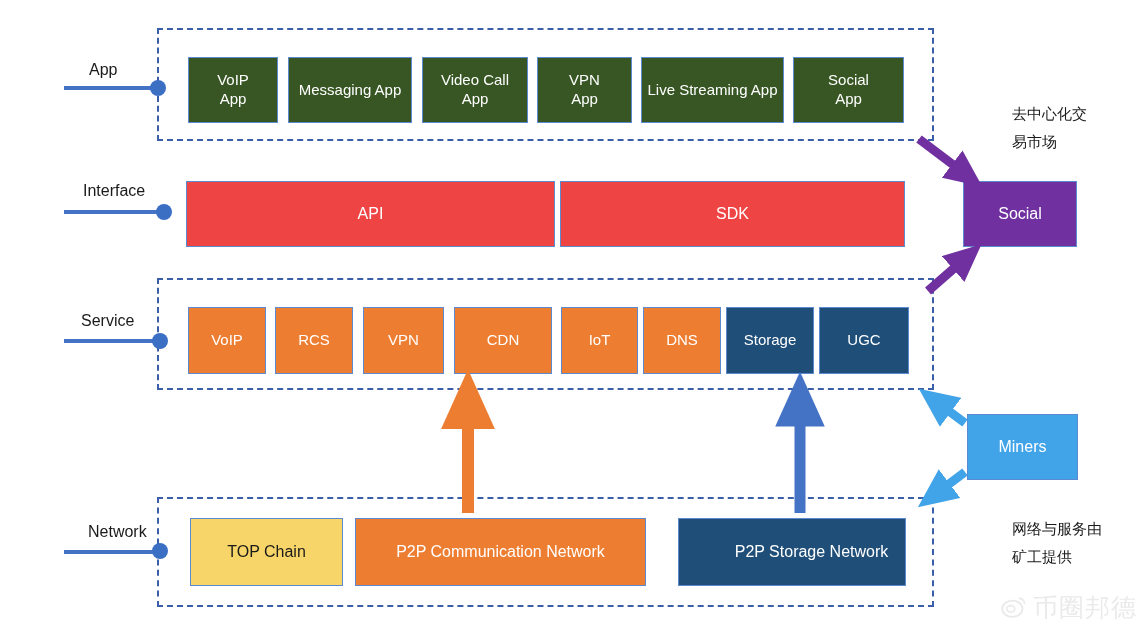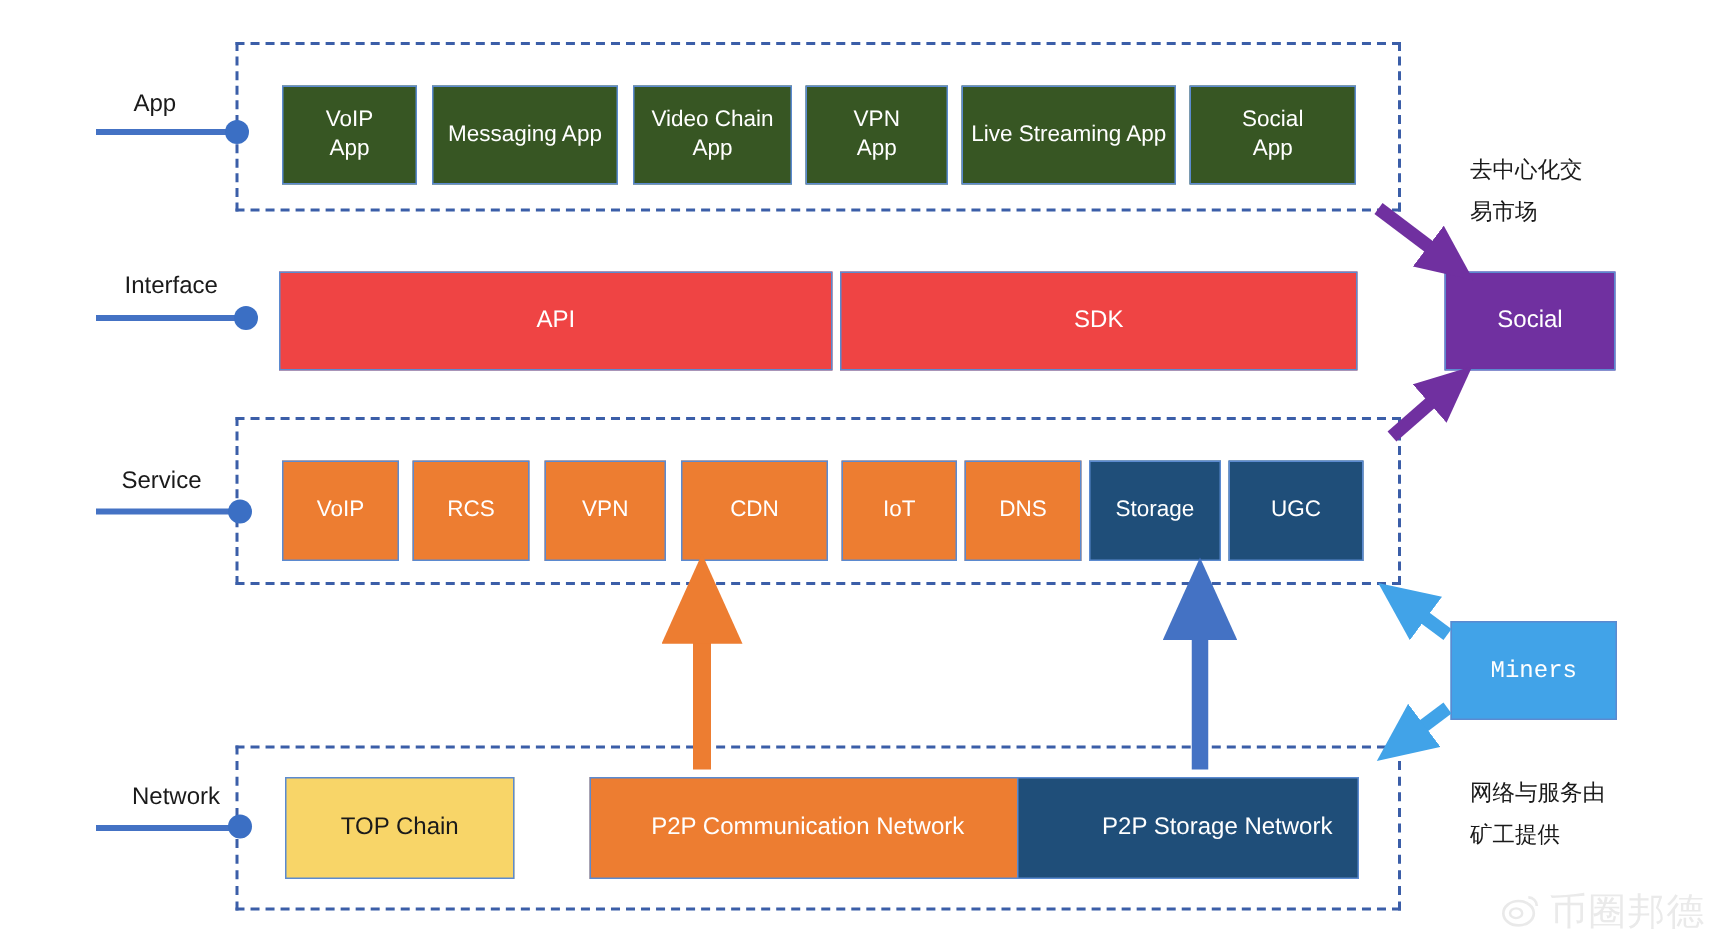--- a/index.html
+++ b/index.html
@@ -63,29 +63,30 @@
     white-space: pre-line;
   }
   .node.app      { background: #375623; }
   .node.iface    { background: #ef4444; font-size: 16px; }
   .node.svc-o    { background: #ed7d31; }
   .node.svc-b    { background: #1f4e79; }
   .node.net-y    { background: #f8d568; color: #1a1a1a; }
   .node.net-o    { background: #ed7d31; }
   .node.net-b    { background: #1f4e79; }
   .node.market   { background: #7030a0; }
-  .node.miners   { background: #41a3e8; font-family: Liberation Mono, monospace; }
+  .node.miners   { background: #41a3e8; }
 
   
   .annot {
     position: absolute;
     font-size: 15px;
     color: #1a1a1a;
     line-height: 1.85;
     white-space: pre-line;
+    margin-left: 32px;
   }
 
   
   .arrow-svg {
     position: absolute;
     left: 0;
     top: 0;
     width: 1145px;
     height: 626px;
     pointer-events: none;
@@ -133,42 +134,42 @@
   <div class="layer-stem" style="left:64px; top:339px; width:100px;"></div>
   <div class="layer-dot" style="left:152px; top:333px;"></div>
 
   <div class="layer-label" style="left:88px; top:523px;">Network</div>
   <div class="layer-stem" style="left:64px; top:550px; width:100px;"></div>
   <div class="layer-dot" style="left:152px; top:543px;"></div>
 
   <div class="node app" style="left:188px; top:57px; width:90px; height:66px;">VoIP
 App</div>
   <div class="node app" style="left:288px; top:57px; width:124px; height:66px;">Messaging App</div>
-  <div class="node app" style="left:422px; top:57px; width:106px; height:66px;">Video Chain
+  <div class="node app" style="left:422px; top:57px; width:106px; height:66px;">Video Call
 App</div>
   <div class="node app" style="left:537px; top:57px; width:95px; height:66px;">VPN
 App</div>
   <div class="node app" style="left:641px; top:57px; width:143px; height:66px;">Live Streaming App</div>
   <div class="node app" style="left:793px; top:57px; width:111px; height:66px;">Social
 App</div>
 
   <div class="node iface" style="left:186px; top:181px; width:369px; height:66px;">API</div>
   <div class="node iface" style="left:560px; top:181px; width:345px; height:66px;">SDK</div>
 
   <div class="node svc-o" style="left:188px; top:307px; width:78px; height:67px;">VoIP</div>
   <div class="node svc-o" style="left:275px; top:307px; width:78px; height:67px;">RCS</div>
   <div class="node svc-o" style="left:363px; top:307px; width:81px; height:67px;">VPN</div>
   <div class="node svc-o" style="left:561px; top:307px; width:77px; height:67px;">IoT</div>
   <div class="node svc-o" style="left:454px; top:307px; width:98px; height:67px;">CDN</div>
   <div class="node svc-o" style="left:643px; top:307px; width:78px; height:67px;">DNS</div>
   <div class="node svc-b" style="left:726px; top:307px; width:88px; height:67px;">Storage</div>
   <div class="node svc-b" style="left:819px; top:307px; width:90px; height:67px;">UGC</div>
 
   <div class="node net-y" style="left:190px; top:518px; width:153px; height:68px; font-size:16px;">TOP Chain</div>
-  <div class="node net-o" style="left:355px; top:518px; width:291px; height:68px; font-size:16px;margin-left:38px;">P2P Communication Network</div>
+  <div class="node net-o" style="left:355px; top:518px; width:291px; height:68px; font-size:16px;">P2P Communication Network</div>
   <div class="node net-b" style="left:678px; top:518px; width:228px; height:68px; font-size:16px;padding-left:43px;">P2P Storage Network</div>
 
   <div class="annot" style="left:980px; top:100px; width:130px;">去中心化交
 易市场</div>
   <div class="node market" style="left:963px; top:181px; width:114px; height:66px; font-size:16px;">Social</div>
 
   <div class="node miners" style="left:967px; top:414px; width:111px; height:66px; font-size:16px;">Miners</div>
   <div class="annot" style="left:980px; top:515px; width:140px;">网络与服务由
 矿工提供</div>
 

